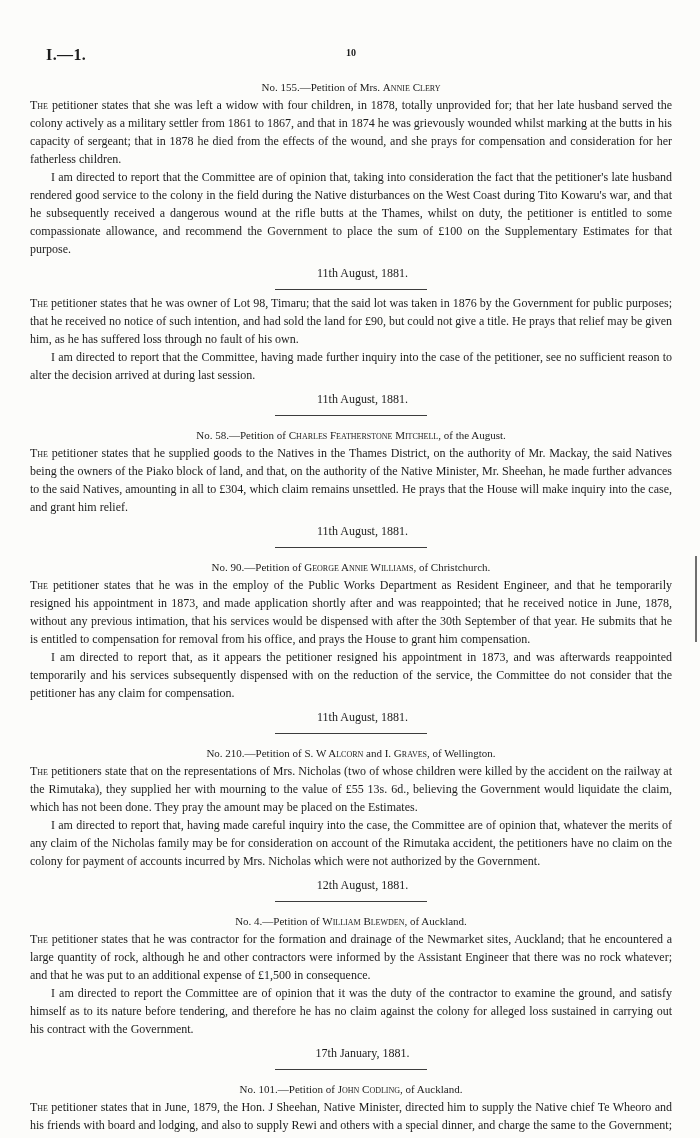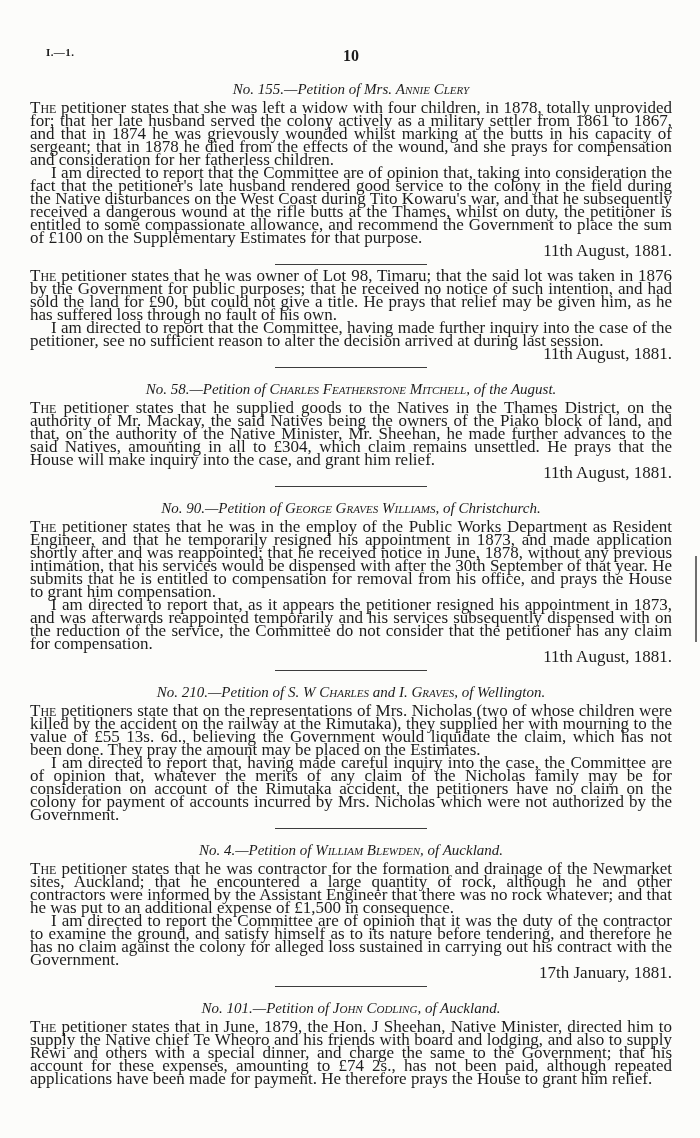--- a/index.html
+++ b/index.html
@@ -12,37 +12,37 @@
   }
   .page {
     position: relative;
     width: 700px; height: 1138px;
     padding: 46px 28px 18px 30px;
     overflow: hidden;
   }
   .pagehead { position: relative; height: 20px; margin-bottom: 6px; }
   .sig {
     position: absolute; left: 16px; top: 0;
-    font-size: 11px; font-weight: 700; letter-spacing: 0.4px;
+    font-size: 16px; font-weight: 700; letter-spacing: 0.4px;
   }
   .pageno {
     position: absolute; left: 0; right: 0; top: 1px;
-    text-align: center; font-size: 16px; font-weight: 700;
+    text-align: center; font-size: 10px; font-weight: 700;
   }
   .ptitle {
     margin: 0; padding: 9px 0 3px;
-    text-align: center; font-size: 15px; font-weight: 400; font-style: italic;
+    text-align: center; font-size: 11px; font-weight: 400;
   }
   .sc { font-variant: small-caps; }
   p {
-    margin: 0; font-size: 17px; line-height: 13px;
+    margin: 0; font-size: 12px; line-height: 18px;
     text-align: justify;
   }
   .report { text-indent: 21px; }
-  .date { text-align: right; text-indent: 23px; }
+  .date { text-align: center; text-indent: 23px; margin-top: 6px; }
   .sep {
     width: 152px; height: 0;
     margin: 7px auto 4px;
     border-bottom: 1px solid #3c3c3c;
   }
   .edge-mark {
     position: absolute; right: 3px; top: 556px;
     width: 2px; height: 86px; background: #6f6f6f;
   }
 </style>
@@ -72,31 +72,32 @@
   </section>
 
   <section>
     <h3 class="ptitle"><span>No. 58.—Petition of </span><span class="sc">Charles Featherstone Mitchell</span><span></span><span class="sc"></span><span>, of the August.</span></h3>
     <p class="statement"><span class="sc">The</span> <span>petitioner states that he supplied goods to the Natives in the Thames District, on the authority of Mr. Mackay, the said Natives being the owners of the Piako block of land, and that, on the authority of the Native Minister, Mr. Sheehan, he made further advances to the said Natives, amounting in all to £304, which claim remains unsettled.  He prays that the House will make inquiry into the case, and grant him relief.</span></p>
     <p class="date">11th August, 1881.</p>
     <div class="sep"></div>
   </section>
 
   <section>
-    <h3 class="ptitle"><span>No. 90.—Petition of </span><span class="sc">George Graves Williams</span><span></span><span class="sc"></span><span>, of Christchurch.</span></h3>
+    <h3 class="ptitle"><span>No. 90.—Petition of </span><span class="sc">George Annie Williams</span><span></span><span class="sc"></span><span>, of Christchurch.</span></h3>
     <p class="statement"><span class="sc">The</span> <span>petitioner states that he was in the employ of the Public Works Department as Resident Engineer, and that he temporarily resigned his appointment in 1873, and made application shortly after and was reappointed; that he received notice in June, 1878, without any previous intimation, that his services would be dispensed with after the 30th September of that year.  He submits that he is entitled to compensation for removal from his office, and prays the House to grant him compensation.</span></p>
     <p class="report">I am directed to report that, as it appears the petitioner resigned his appointment in 1873, and was afterwards reappointed temporarily and his services subsequently dispensed with on the reduction of the service, the Committee do not consider that the petitioner has any claim for compensation.</p>
     <p class="date">11th August, 1881.</p>
     <div class="sep"></div>
   </section>
 
   <section>
-    <h3 class="ptitle"><span>No. 210.—Petition of </span><span class="sc">S. W Charles</span><span> and </span><span class="sc">I. Graves</span><span>, of Wellington.</span></h3>
+    <h3 class="ptitle"><span>No. 210.—Petition of </span><span class="sc">S. W Alcorn</span><span> and </span><span class="sc">I. Graves</span><span>, of Wellington.</span></h3>
     <p class="statement"><span class="sc">The</span> <span>petitioners state that on the representations of Mrs. Nicholas (two of whose children were killed by the accident on the railway at the Rimutaka), they supplied her with mourning to the value of £55 13s. 6d., believing the Government would liquidate the claim, which has not been done.  They pray the amount may be placed on the Estimates.</span></p>
     <p class="report">I am directed to report that, having made careful inquiry into the case, the Committee are of opinion that, whatever the merits of any claim of the Nicholas family may be for consideration on account of the Rimutaka accident, the petitioners have no claim on the colony for payment of accounts incurred by Mrs. Nicholas which were not authorized by the Government.</p>
+    <p class="date">12th August, 1881.</p>
     <div class="sep"></div>
   </section>
 
   <section>
     <h3 class="ptitle"><span>No. 4.—Petition of </span><span class="sc">William Blewden</span><span></span><span class="sc"></span><span>, of Auckland.</span></h3>
     <p class="statement"><span class="sc">The</span> <span>petitioner states that he was contractor for the formation and drainage of the Newmarket sites, Auckland; that he encountered a large quantity of rock, although he and other contractors were informed by the Assistant Engineer that there was no rock whatever; and that he was put to an additional expense of £1,500 in consequence.</span></p>
     <p class="report">I am directed to report the Committee are of opinion that it was the duty of the contractor to examine the ground, and satisfy himself as to its nature before tendering, and therefore he has no claim against the colony for alleged loss sustained in carrying out his contract with the Government.</p>
     <p class="date">17th January, 1881.</p>
     <div class="sep"></div>
   </section>

